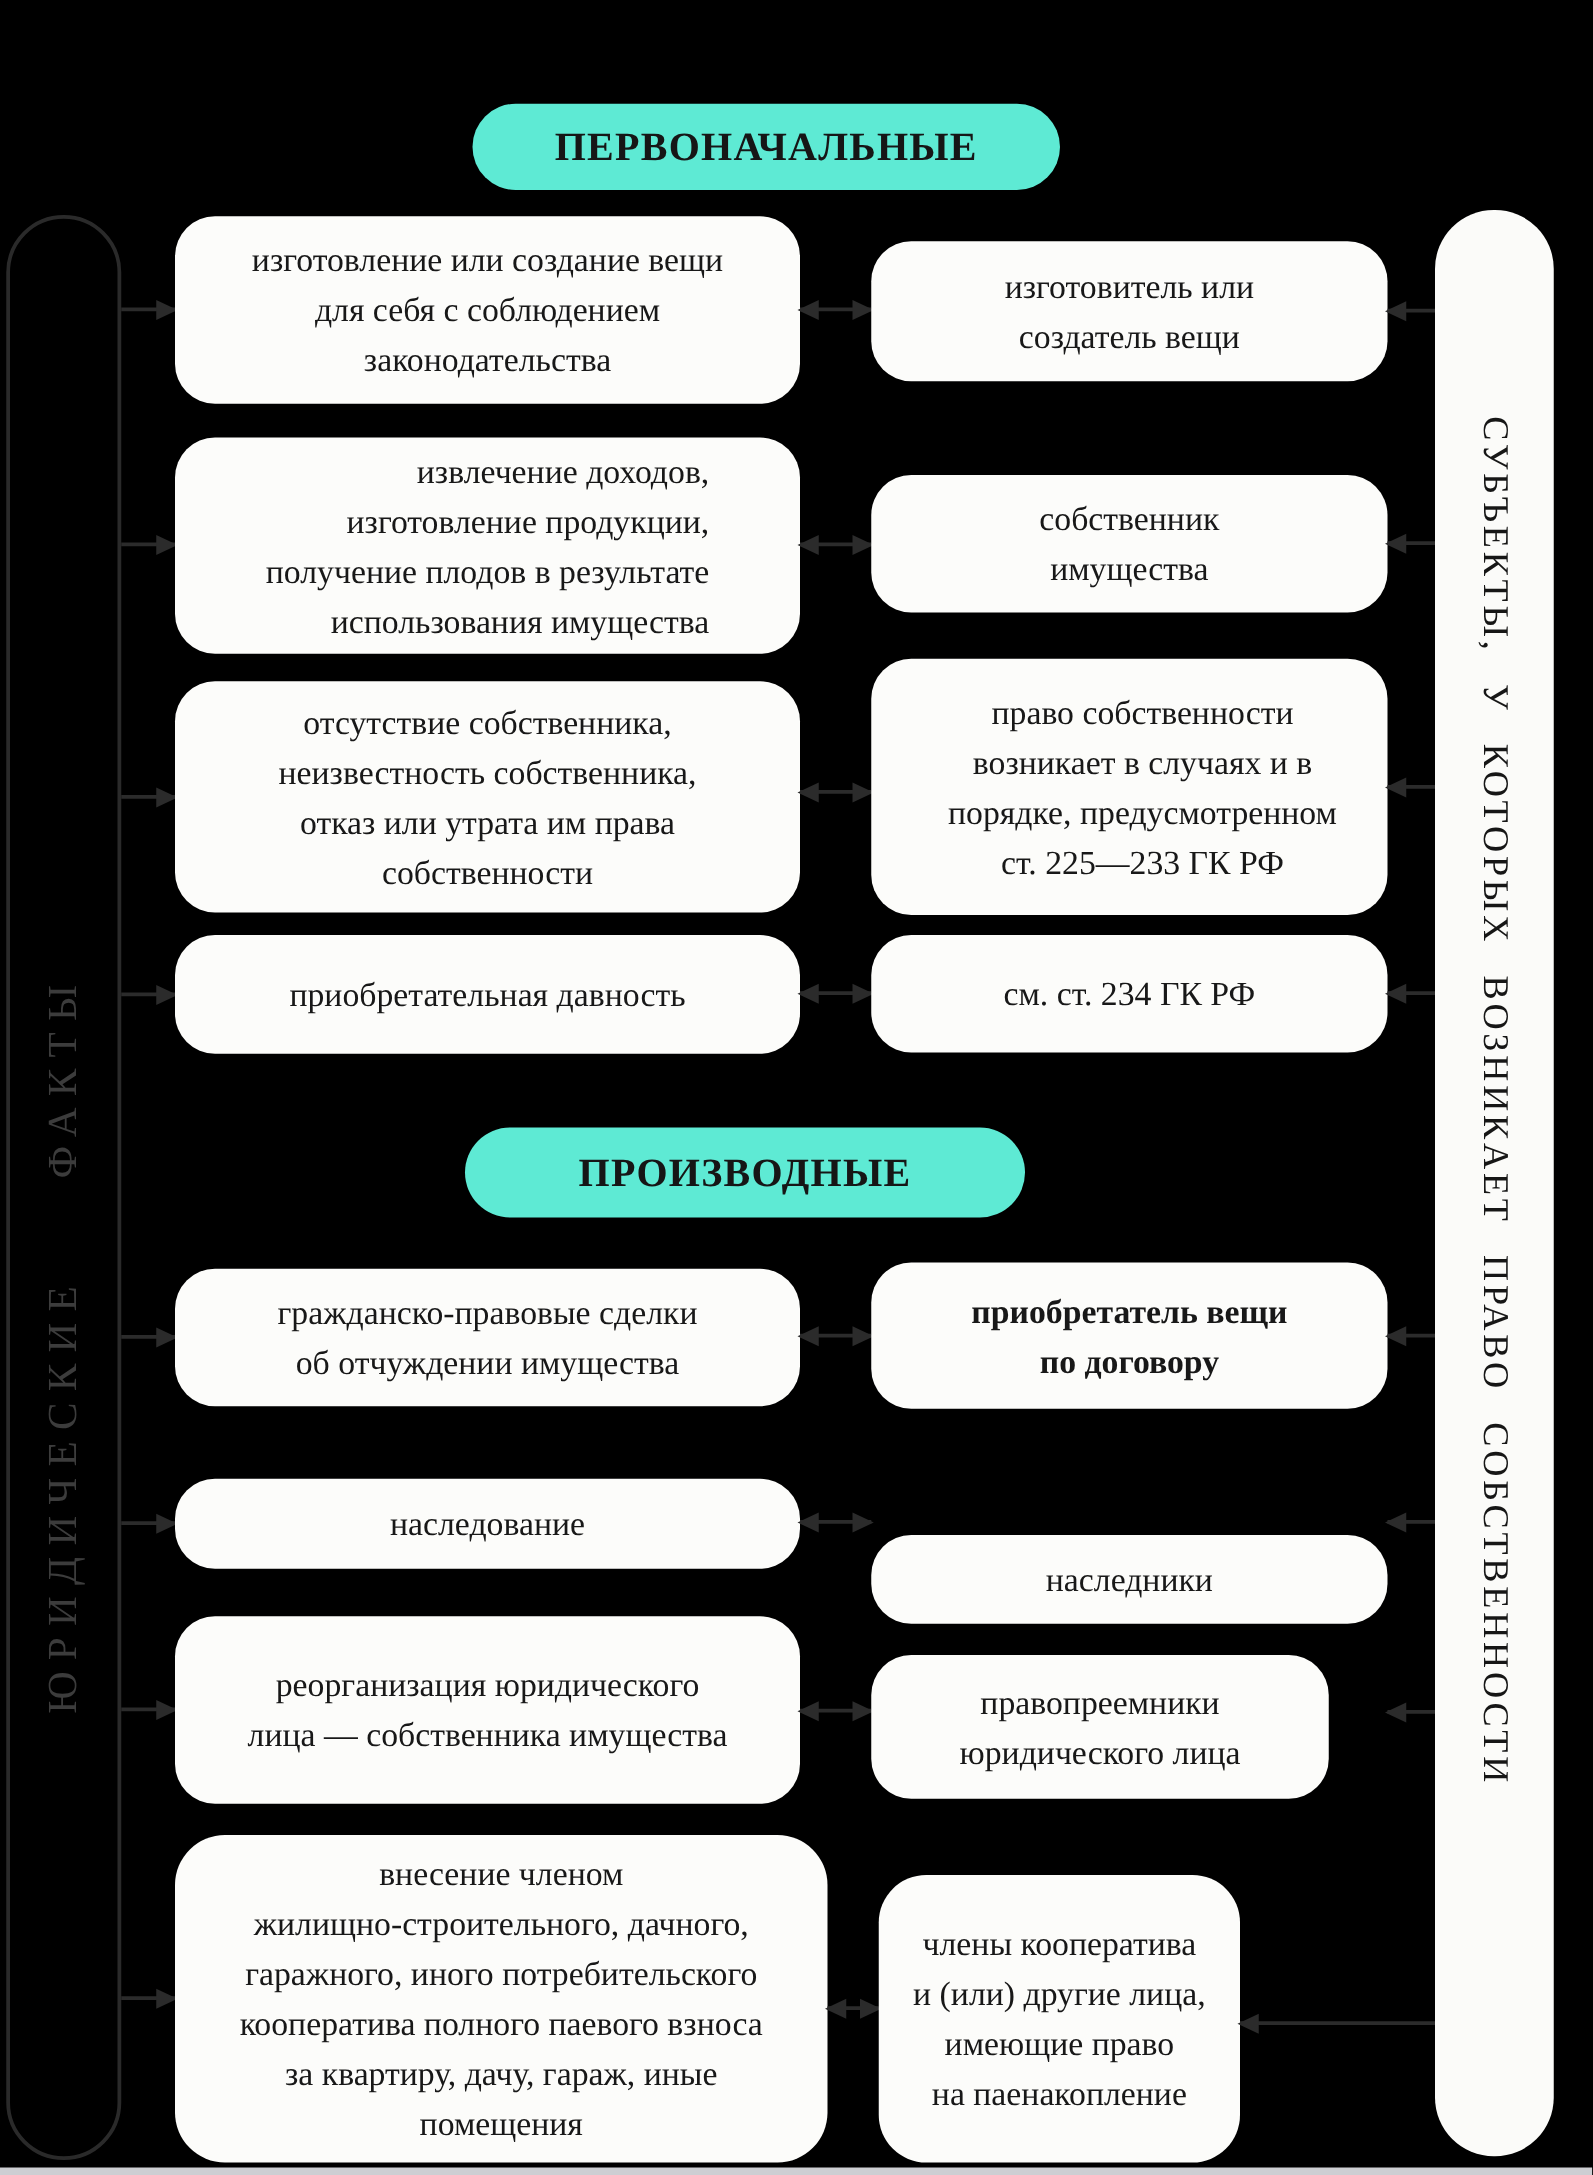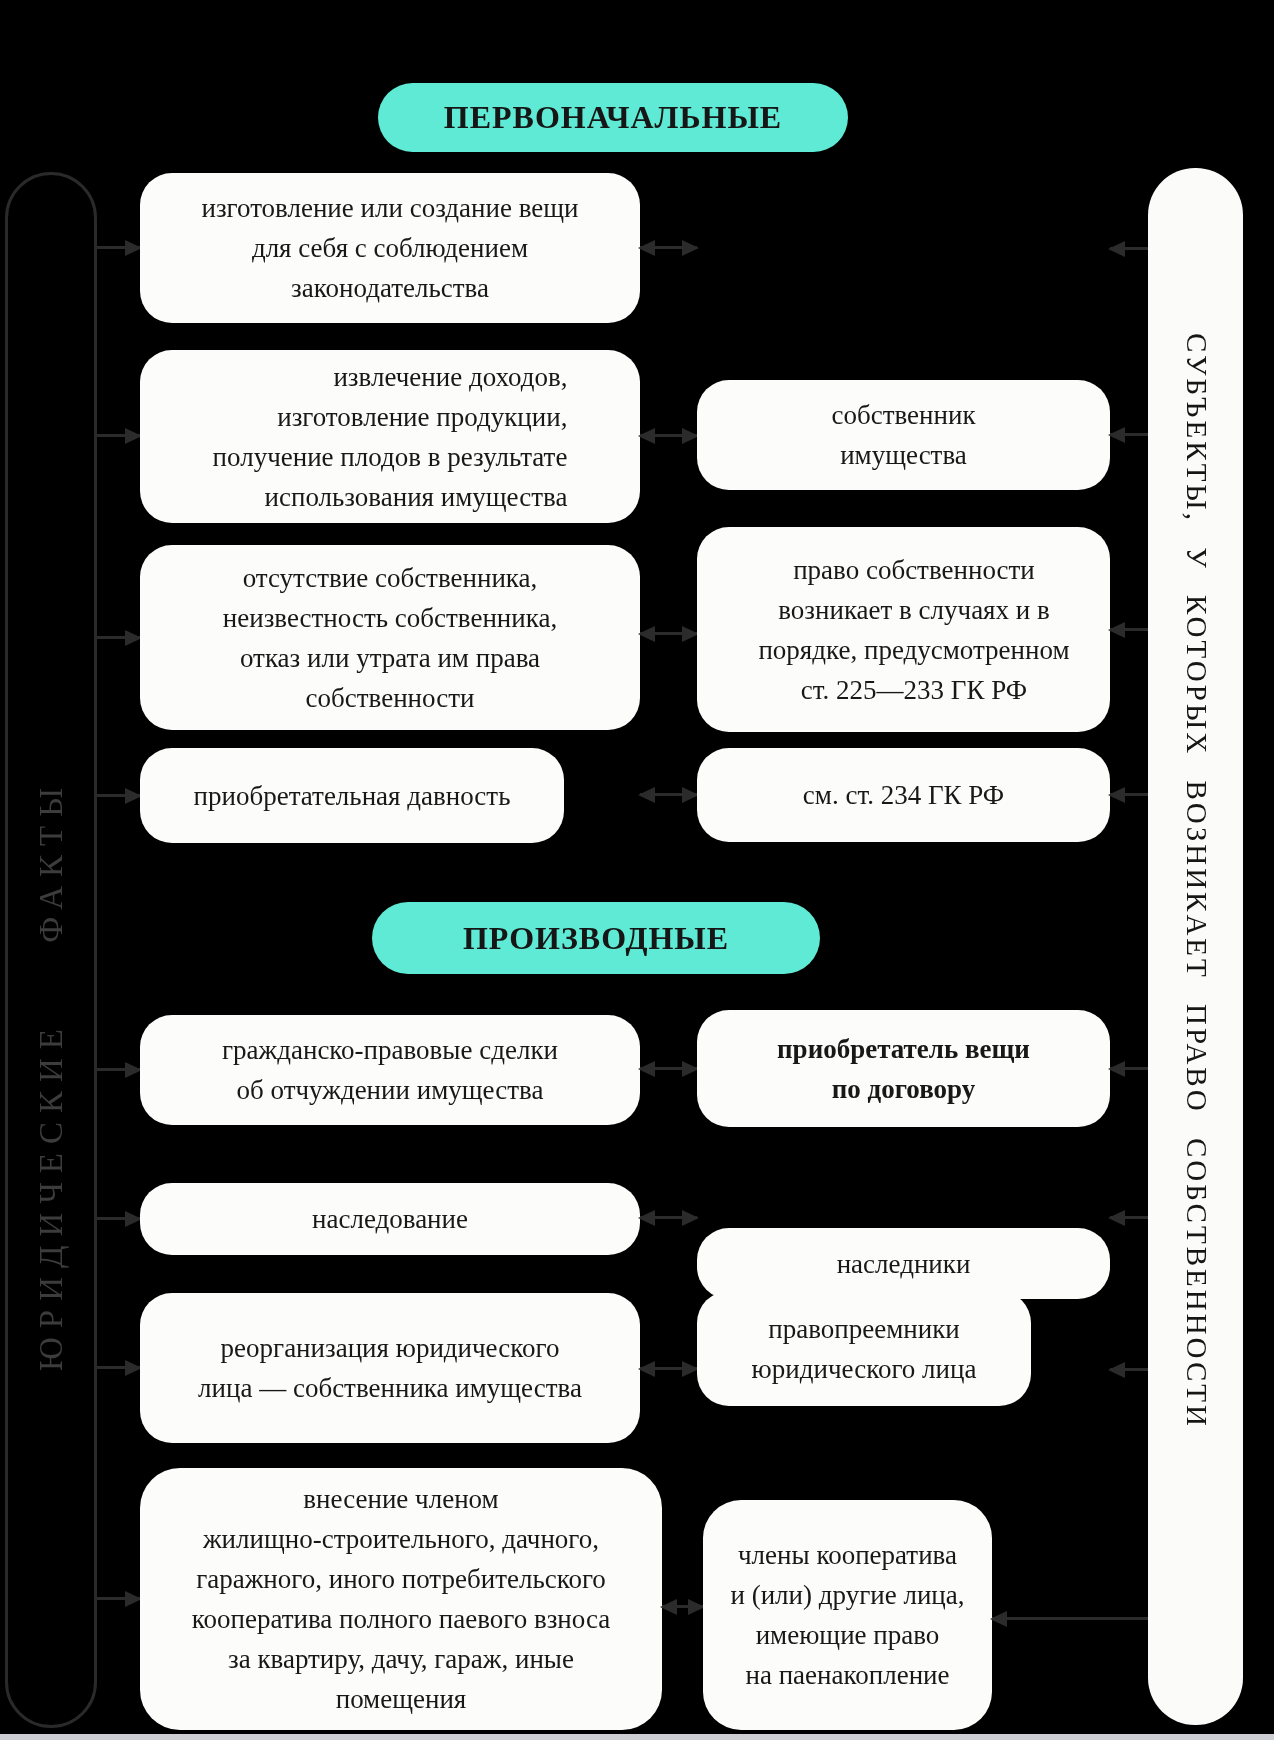--- a/index.html
+++ b/index.html
@@ -43,20 +43,22 @@
 
   <div class="sidebar-right">
     <span class="vtext vtext-right">СУБЪЕКТЫ, У КОТОРЫХ ВОЗНИКАЕТ ПРАВО СОБСТВЕННОСТИ</span>
   </div>
 
   <div class="arrow ah-r" style="left:97px;top:246px;width:43px;"></div>
   <div class="box" style="left:140px;top:173px;width:500px;height:150px;">изготовление или создание вещи
 для себя с соблюдением
 законодательства</div>
   <div class="arrow ah-l ah-r" style="left:640px;top:246px;width:57px;"></div>
+  <div class="box" style="left:697px;top:193px;width:413px;height:112px;">изготовитель или
+создатель вещи</div>
   <div class="arrow ah-l" style="left:1110px;top:247px;width:38px;"></div>
 
   <div class="arrow ah-r" style="left:97px;top:434px;width:43px;"></div>
   <div class="box" style="left:140px;top:350px;width:500px;height:173px;text-align:right;">извлечение доходов,
 изготовление продукции,
 получение плодов в результате
 использования имущества</div>
   <div class="arrow ah-l ah-r" style="left:640px;top:434px;width:57px;"></div>
   <div class="box" style="left:697px;top:380px;width:413px;height:110px;">собственник
 имущества</div>
@@ -68,21 +70,21 @@
 отказ или утрата им права
 собственности</div>
   <div class="arrow ah-l ah-r" style="left:640px;top:632px;width:57px;"></div>
   <div class="box" style="left:697px;top:527px;width:413px;height:205px;padding-left:37px;">право собственности
 возникает в случаях и в
 порядке, предусмотренном
 ст. 225—233 ГК РФ</div>
   <div class="arrow ah-l" style="left:1110px;top:628px;width:38px;"></div>
 
   <div class="arrow ah-r" style="left:97px;top:794px;width:43px;"></div>
-  <div class="box" style="left:140px;top:748px;width:424px;height:95px;">приобретательная давность</div>
+  <div class="box" style="left:140px;top:748px;width:500px;height:95px;">приобретательная давность</div>
   <div class="arrow ah-l ah-r" style="left:640px;top:793px;width:57px;"></div>
   <div class="box" style="left:697px;top:748px;width:413px;height:94px;">см. ст. 234 ГК РФ</div>
   <div class="arrow ah-l" style="left:1110px;top:793px;width:38px;"></div>
 
   <div class="arrow ah-r" style="left:97px;top:1068px;width:43px;"></div>
   <div class="box" style="left:140px;top:1015px;width:500px;height:110px;">гражданско-правовые сделки
 об отчуждении имущества</div>
   <div class="arrow ah-l ah-r" style="left:640px;top:1067px;width:57px;"></div>
   <div class="box" style="left:697px;top:1010px;width:413px;height:117px;font-weight:bold;">приобретатель вещи
 по договору</div>
@@ -91,21 +93,21 @@
   <div class="arrow ah-r" style="left:97px;top:1217px;width:43px;"></div>
   <div class="box" style="left:140px;top:1183px;width:500px;height:72px;">наследование</div>
   <div class="arrow ah-l ah-r" style="left:640px;top:1216px;width:57px;"></div>
   <div class="box" style="left:697px;top:1182px;width:413px;height:71px;margin-top:46px;">наследники</div>
   <div class="arrow ah-l" style="left:1110px;top:1216px;width:38px;"></div>
 
   <div class="arrow ah-r" style="left:97px;top:1366px;width:43px;"></div>
   <div class="box" style="left:140px;top:1293px;width:500px;height:150px;">реорганизация юридического
 лица — собственника имущества</div>
   <div class="arrow ah-l ah-r" style="left:640px;top:1367px;width:57px;"></div>
-  <div class="box" style="left:697px;top:1291px;width:334px;height:115px;">правопреемники
+  <div class="box" style="left:697px;top:1324px;width:366px;height:115px;">правопреемники
 юридического лица</div>
   <div class="arrow ah-l" style="left:1110px;top:1368px;width:38px;"></div>
 
   <div class="arrow ah-r" style="left:97px;top:1597px;width:43px;"></div>
   <div class="box" style="left:140px;top:1468px;width:522px;height:262px;border-radius:40px;">внесение членом
 жилищно-строительного, дачного,
 гаражного, иного потребительского
 кооператива полного паевого взноса
 за квартиру, дачу, гараж, иные
 помещения</div>

